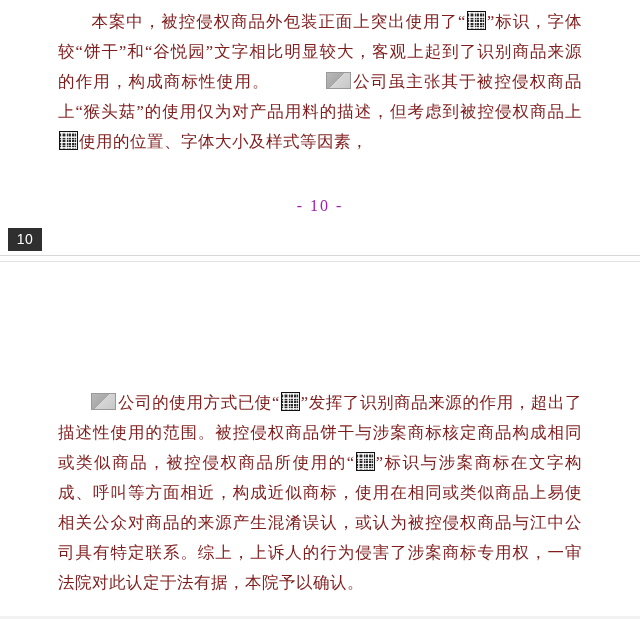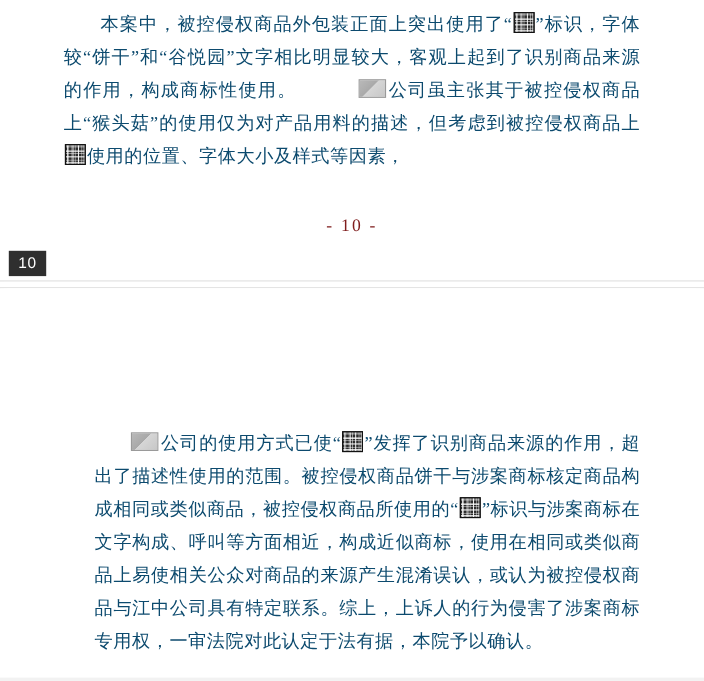--- a/index.html
+++ b/index.html
@@ -44,41 +44,40 @@
     right: 0;
     background: #ffffff;
   }
   .page-one {
     top: 0;
     height: 256px;
   }
   .page-two {
     top: 262px;
     height: 357px;
-    padding-left: 28px;
   }
 
   .gap-band {
     position: absolute;
     left: 0;
     right: 0;
     top: 256px;
     height: 6px;
     background: #ffffff;
   }
 
   .body-text {
     font-size: 16.5px;
     line-height: 30px;
     letter-spacing: 0.5px;
     text-align: justify;
     text-justify: inter-ideograph;
     margin: 0;
     padding: 0 58px 0 58px;
-    color: #0c4a6e;
+    color: #7f1d1d;
   }
   .page-one .body-text {
     padding-top: 7px;
   }
   .page-two .body-text {
     padding-top: 126px;
   }
   .indent {
     display: inline-block;
     width: 33px;
@@ -114,21 +113,21 @@
     margin: 0 2px 0 0;
     background: linear-gradient(135deg, #b9b9b9 0%, #a9a9a9 45%, #d6d6d6 46%, #c7c7c7 100%);
     border: 1px solid #9a9a9a;
     box-sizing: border-box;
   }
 
   .page-number {
     text-align: center;
     font-size: 16px;
     letter-spacing: 2px;
-    color: #7f1d1d;
+    color: #a21caf;
     margin: 0;
     padding-top: 40px;
   }
 
   .page-badge {
     position: absolute;
     left: 8px;
     top: 228px;
     min-width: 34px;
     height: 23px;

